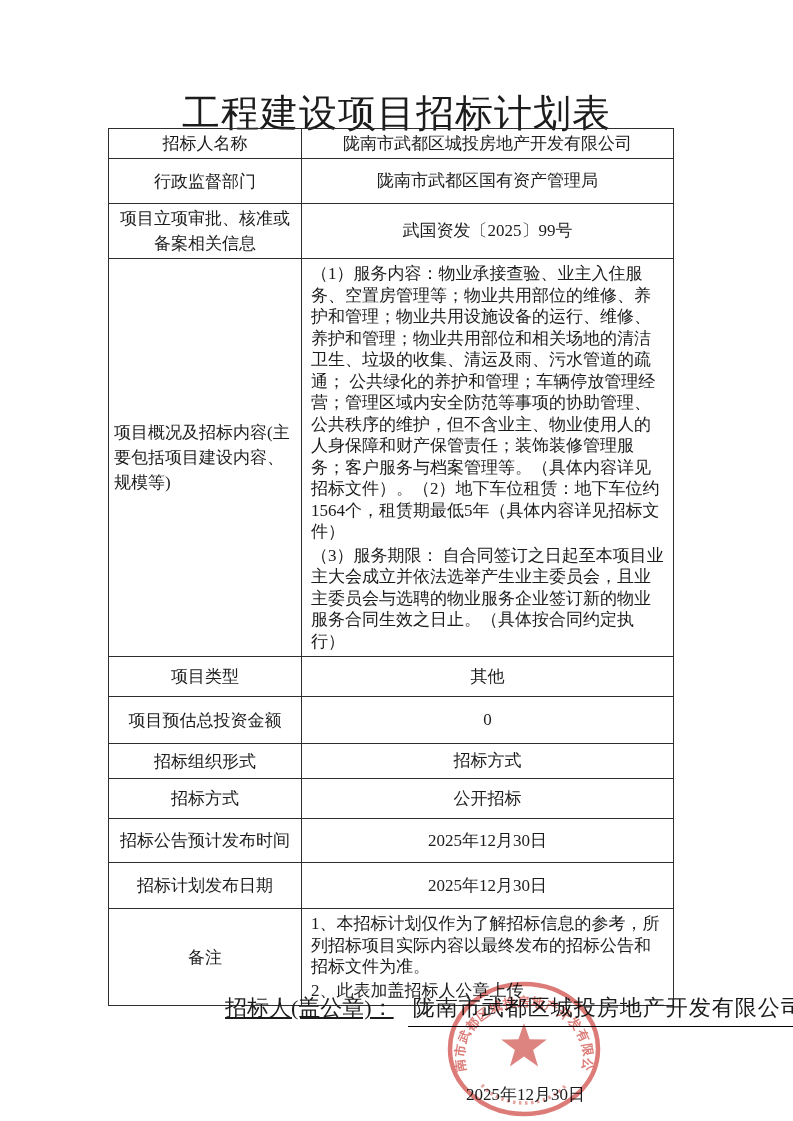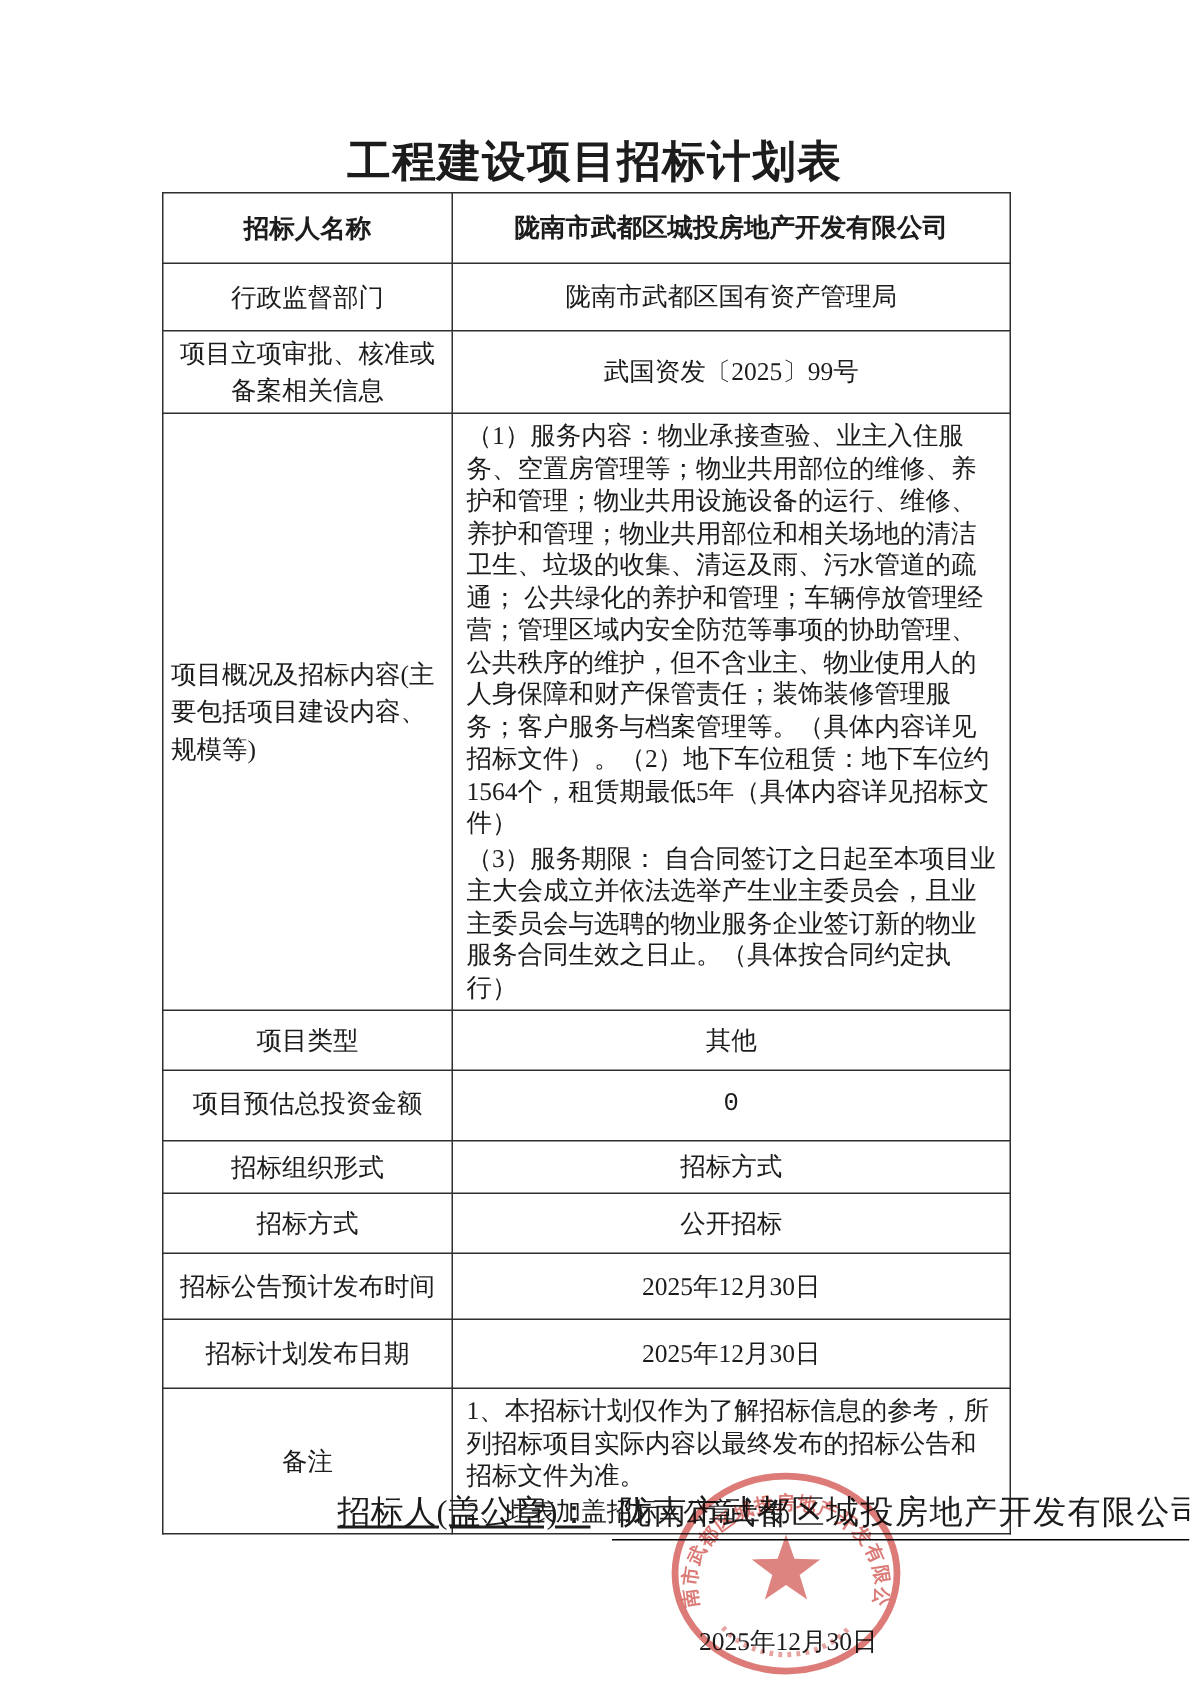--- a/index.html
+++ b/index.html
@@ -7,21 +7,21 @@
     position:relative;
     width:793px;height:1121px;
     background:#ffffff;
     font-family:"Liberation Serif","DejaVu Serif",serif;
     color:#1c1c1c;
     overflow:hidden;
   }
   .title{
     position:absolute;top:88px;left:0;width:100%;
     margin:0;text-align:center;
-    font-size:29px;font-weight:bold;letter-spacing:1px;
+    font-size:38px;font-weight:normal;letter-spacing:1px;
   }
   table.main-table{
     position:absolute;left:108px;top:128px;
     width:566px;border-collapse:collapse;table-layout:fixed;
   }
   table.main-table td{
     border:1px solid #2e2e2e;
     font-size:17px;
     vertical-align:middle;
     overflow:hidden;
@@ -54,21 +54,21 @@
 </style>
 </head>
 <body>
 
 <div class="page">
 
   <h1 class="title">工程建设项目招标计划表</h1>
 
   <table class="main-table">
     <tbody id="table-body">
-        <tr style="height: 47px; font-weight: bold;">
+        <tr style="height: 30px;">
           <td class="label-cell">招标人名称</td>
           <td class="value-cell">陇南市武都区城投房地产开发有限公司</td>
         </tr>
         <tr style="height: 45px;">
           <td class="label-cell">行政监督部门</td>
           <td class="value-cell">陇南市武都区国有资产管理局</td>
         </tr>
         <tr style="height: 55px; padding-left: 22px;">
           <td class="label-cell">项目立项审批、核准或备案相关信息</td>
           <td class="value-cell">武国资发〔2025〕99号</td>
@@ -77,21 +77,21 @@
           <td class="label-cell left">项目概况及招标内容(主要包括项目建设内容、规模等)</td>
           <td class="value-cell left">
             <p>（1）服务内容：物业承接查验、业主入住服务、空置房管理等；物业共用部位的维修、养护和管理；物业共用设施设备的运行、维修、养护和管理；物业共用部位和相关场地的清洁卫生、垃圾的收集、清运及雨、污水管道的疏通； 公共绿化的养护和管理；车辆停放管理经营；管理区域内安全防范等事项的协助管理、公共秩序的维护，但不含业主、物业使用人的人身保障和财产保管责任；装饰装修管理服务；客户服务与档案管理等。（具体内容详见招标文件）。（2）地下车位租赁：地下车位约1564个，租赁期最低5年（具体内容详见招标文件）</p>
             <p>（3）服务期限： 自合同签订之日起至本项目业主大会成立并依法选举产生业主委员会，且业主委员会与选聘的物业服务企业签订新的物业服务合同生效之日止。（具体按合同约定执行）</p>
           </td>
         </tr>
         <tr style="height: 40px;">
           <td class="label-cell">项目类型</td>
           <td class="value-cell">其他</td>
         </tr>
-        <tr style="height: 47px; font-family: Liberation Mono, monospace;">
+        <tr style="height: 47px;">
           <td class="label-cell">项目预估总投资金额</td>
           <td class="value-cell">0</td>
         </tr>
         <tr style="height: 35px;">
           <td class="label-cell">招标组织形式</td>
           <td class="value-cell">招标方式</td>
         </tr>
         <tr style="height: 40px;">
           <td class="label-cell">招标方式</td>
           <td class="value-cell">公开招标</td>

